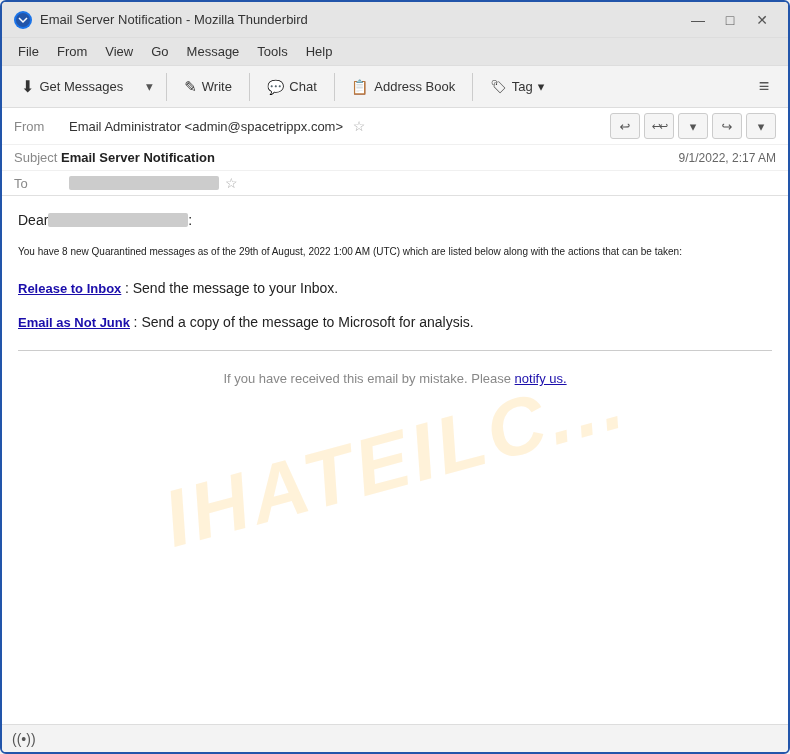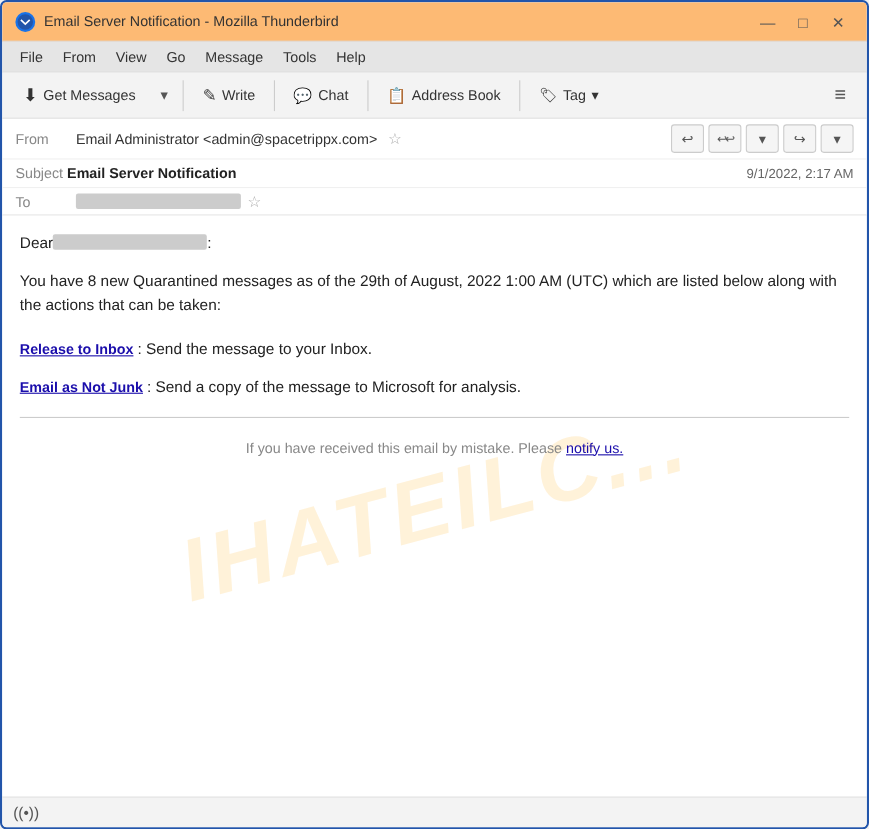--- a/index.html
+++ b/index.html
@@ -18,21 +18,21 @@
       background: #ffffff;
       border: 2px solid #2255aa;
       border-radius: 6px;
       display: flex;
       flex-direction: column;
       overflow: hidden;
       position: relative;
     }
     
     .title-bar {
-      background: #fdba74;
+      background: #e5e5e5;
       padding: 8px 12px;
       display: flex;
       align-items: center;
       justify-content: space-between;
       border-bottom: 1px solid #ddd;
       height: 36px;
     }
     .title-bar-left {
       display: flex;
       align-items: center;
@@ -249,21 +249,21 @@
     }
     .dear-line {
       display: flex;
       align-items: center;
       gap: 0;
       margin-bottom: 16px;
       font-size: 14px;
       color: #222;
     }
     .email-paragraph {
-      font-size: 14px;
+      font-size: 10px;
       color: #222;
       line-height: 1.6;
       margin-bottom: 20px;
       margin-top: 12px;
     }
     .email-link {
       color: #1a0dab;
       text-decoration: underline;
       font-weight: bold;
       cursor: pointer;

